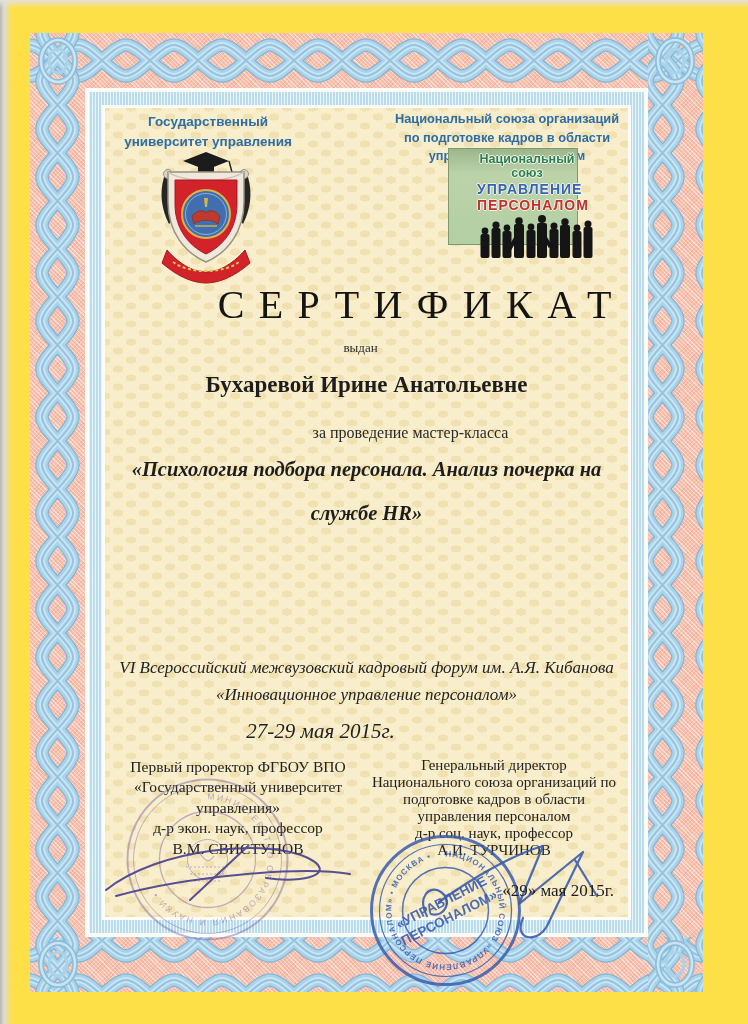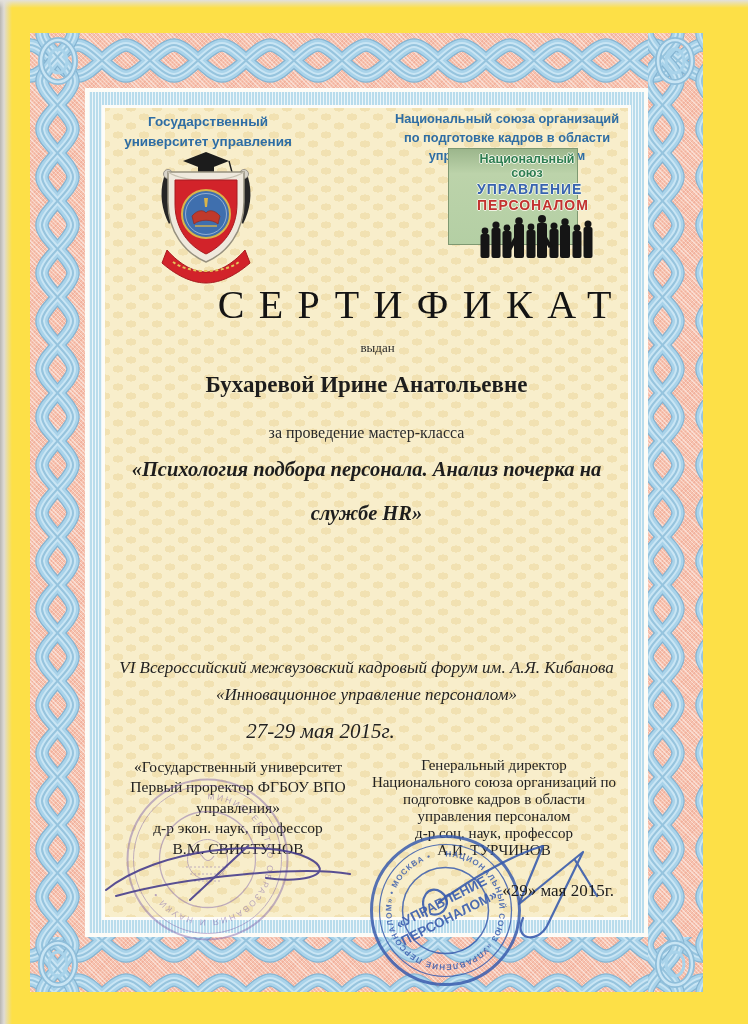--- a/index.html
+++ b/index.html
@@ -27,23 +27,23 @@
       radial-gradient(ellipse 9px 6px at 50% 50%,rgba(219,184,98,.24) 0 58%,rgba(219,184,98,0) 60%);
     background-size:26px 18px,26px 18px;background-position:0 0,13px 9px;}
 
   
   .abs{position:absolute;z-index:2;}
   .org{font-family:"Liberation Sans",sans-serif;font-weight:bold;color:#2e6da4;text-align:center;}
   .org-left{left:108px;top:112px;width:200px;font-size:13.5px;line-height:1.5;}
   .org-right{left:390px;top:110px;width:234px;font-size:12.8px;line-height:1.45;}
   .cert-title{left:105px;top:281px;width:619px;text-align:center;font-size:40px;color:#141414;
     letter-spacing:.36em;padding-left:.36em;box-sizing:border-box;}
-  .issued{left:116px;top:340px;width:523px;text-align:center;font-size:13px;color:#2a2a2a;}
+  .issued{left:99px;top:340px;width:523px;text-align:center;font-size:13px;color:#2a2a2a;}
   .recipient{left:105px;top:372px;width:523px;text-align:center;font-size:23px;font-weight:bold;color:#1d1d1d;}
-  .reason{left:105px;top:424px;width:523px;text-align:center;font-size:16px;color:#2a2a2a;}
+  .reason{left:105px;top:424px;width:523px;text-align:center;font-size:16px;color:#2a2a2a;padding-left:44px;}
   .mclass{left:105px;top:447px;width:523px;text-align:center;}
   .mclass span{display:inline-block;max-width:487px;font-size:20.5px;font-weight:bold;font-style:italic;
     line-height:2.15;color:#1d1d1d;}
   .forum{left:85px;top:654px;width:563px;text-align:center;font-size:17px;font-style:italic;
     line-height:1.6;color:#222;}
   .edate{left:105px;top:719px;width:431px;text-align:center;font-size:21px;font-style:italic;color:#222;}
   .signer{text-align:center;color:#222;}
   .signer-left{left:112px;top:757px;width:252px;font-size:15.5px;line-height:1.32;}
   .signer-right{left:366px;top:757px;width:256px;font-size:15px;line-height:1.14;}
   .issue-date{left:478px;top:869px;width:136px;text-align:right;font-size:17px;color:#1d1d1d;z-index:7;margin-top:12px;}
@@ -181,22 +181,22 @@
   <div class="abs mclass">
     <span>«Психология подбора персонала. Анализ почерка на службе HR»</span>
   </div>
   <div class="abs forum">
     <div>VI Всероссийский межвузовский кадровый форум им. А.Я. Кибанова</div>
     <div>«Инновационное управление персоналом»</div>
   </div>
   <div class="abs edate">27-29 мая 2015г.</div>
 
   <div class="abs signer signer-left">
+    <div>Первый проректор ФГБОУ ВПО</div>
     <div>«Государственный университет</div>
-    <div>Первый проректор ФГБОУ ВПО</div>
     <div>управления»</div>
     <div>д-р экон. наук, профессор</div>
     <div>В.М. СВИСТУНОВ</div>
   </div>
   <div class="abs signer signer-right">
     <div>Генеральный директор</div>
     <div>Национального союза организаций по</div>
     <div>подготовке кадров в области</div>
     <div>управления персоналом</div>
     <div>д-р соц. наук, профессор</div>

